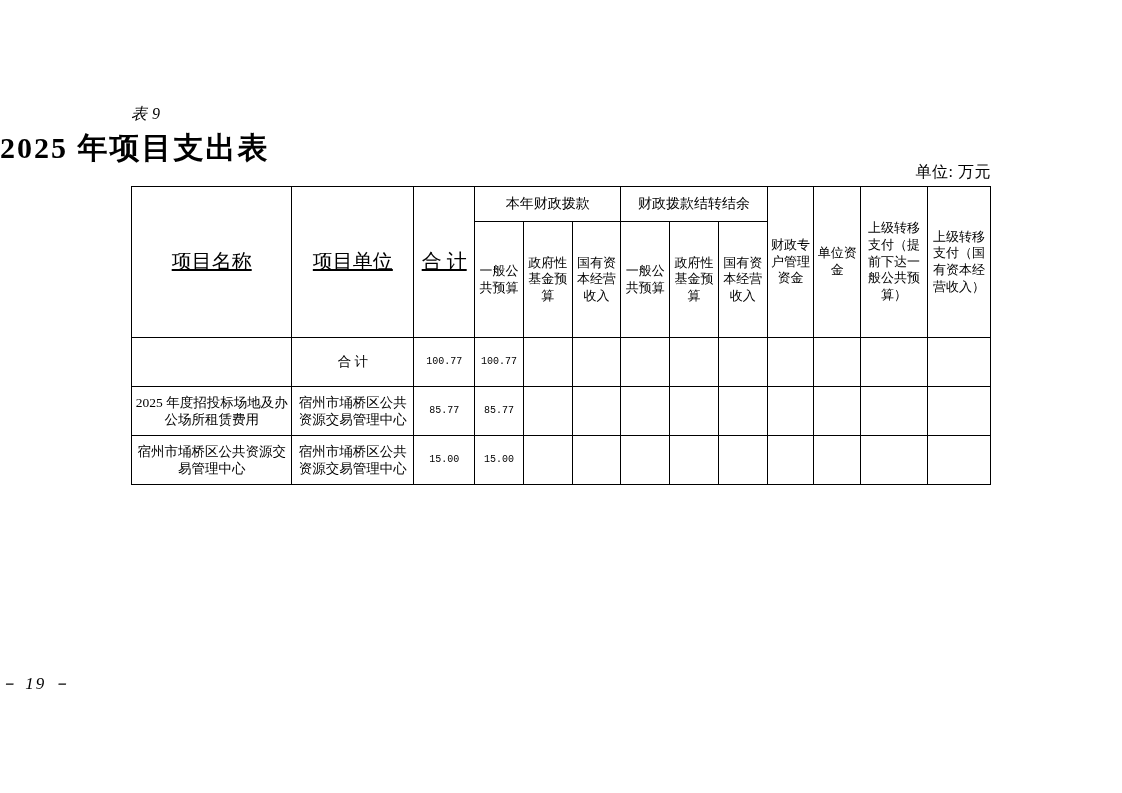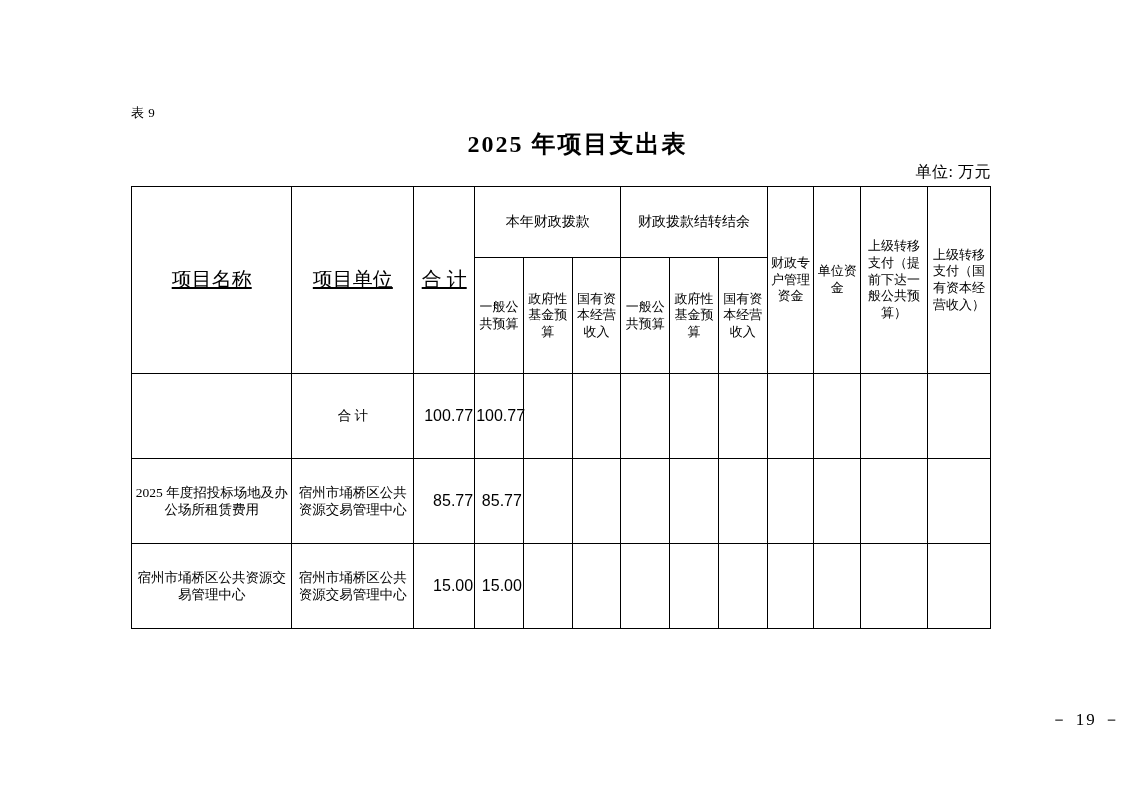--- a/index.html
+++ b/index.html
@@ -18,33 +18,32 @@
   .page {
     position: relative;
     width: 1122px;
     height: 793px;
     box-sizing: border-box;
   }
   .table-label {
     position: absolute;
     left: 131px;
     top: 104px;
-    font-size: 13px;
+    font-size: 16px;
     letter-spacing: 0.5px;
+    font-style: italic;
   }
   .doc-title {
     position: absolute;
     left: 0;
     right: 0;
     top: 128px;
-    text-align: center;
-    font-size: 24px;
+    font-size: 30px;
     font-weight: bold;
     letter-spacing: 2px;
-    padding-left: 33px;
   }
   .dept-line {
     position: absolute;
     left: 140px;
     top: 162px;
     font-size: 15px;
     letter-spacing: 0.5px;
   }
   .unit-line {
     position: absolute;
@@ -59,21 +58,21 @@
     top: 186px;
     width: 860px;
     border-collapse: collapse;
     table-layout: fixed;
   }
   table.budget td, table.budget th {
     border: 1px solid #000000;
     text-align: center;
     vertical-align: middle;
     font-weight: normal;
-    padding: 20px 1px;
+    padding: 2px 1px;
     line-height: 1.28;
   }
   .h-group {
     font-size: 14px;
     height: 30px;
   }
   .h-main {
     font-size: 20px;
     text-decoration: underline;
   }
@@ -91,33 +90,33 @@
   .col-up   { width: 66px; }
   .col-up2  { width: 62px; }
 
   .hdr-tall { height: 146px; }
   .row-body td {
     font-size: 13.5px;
     height: 44px;
     line-height: 1.35;
   }
   .row-body td.num {
-    font-size: 16px;
-    font-family: Liberation Sans, sans-serif;
-    text-align: right;
+    font-size: 10px;
+    font-family: Liberation Mono, monospace;
   }
   .cell-name { padding: 3px 4px; }
   .page-num {
     position: absolute;
     left: 0;
     right: 0;
-    top: 708px;
-    text-align: right;
+    top: 672px;
+    text-align: left;
     font-size: 17px;
     letter-spacing: 2px;
+    font-style: italic;
   }
 </style>
 </head>
 <body>
 
 <div class="page">
 
   <div class="table-label">表 9</div>
 
   <div class="doc-title">2025 年项目支出表</div>

